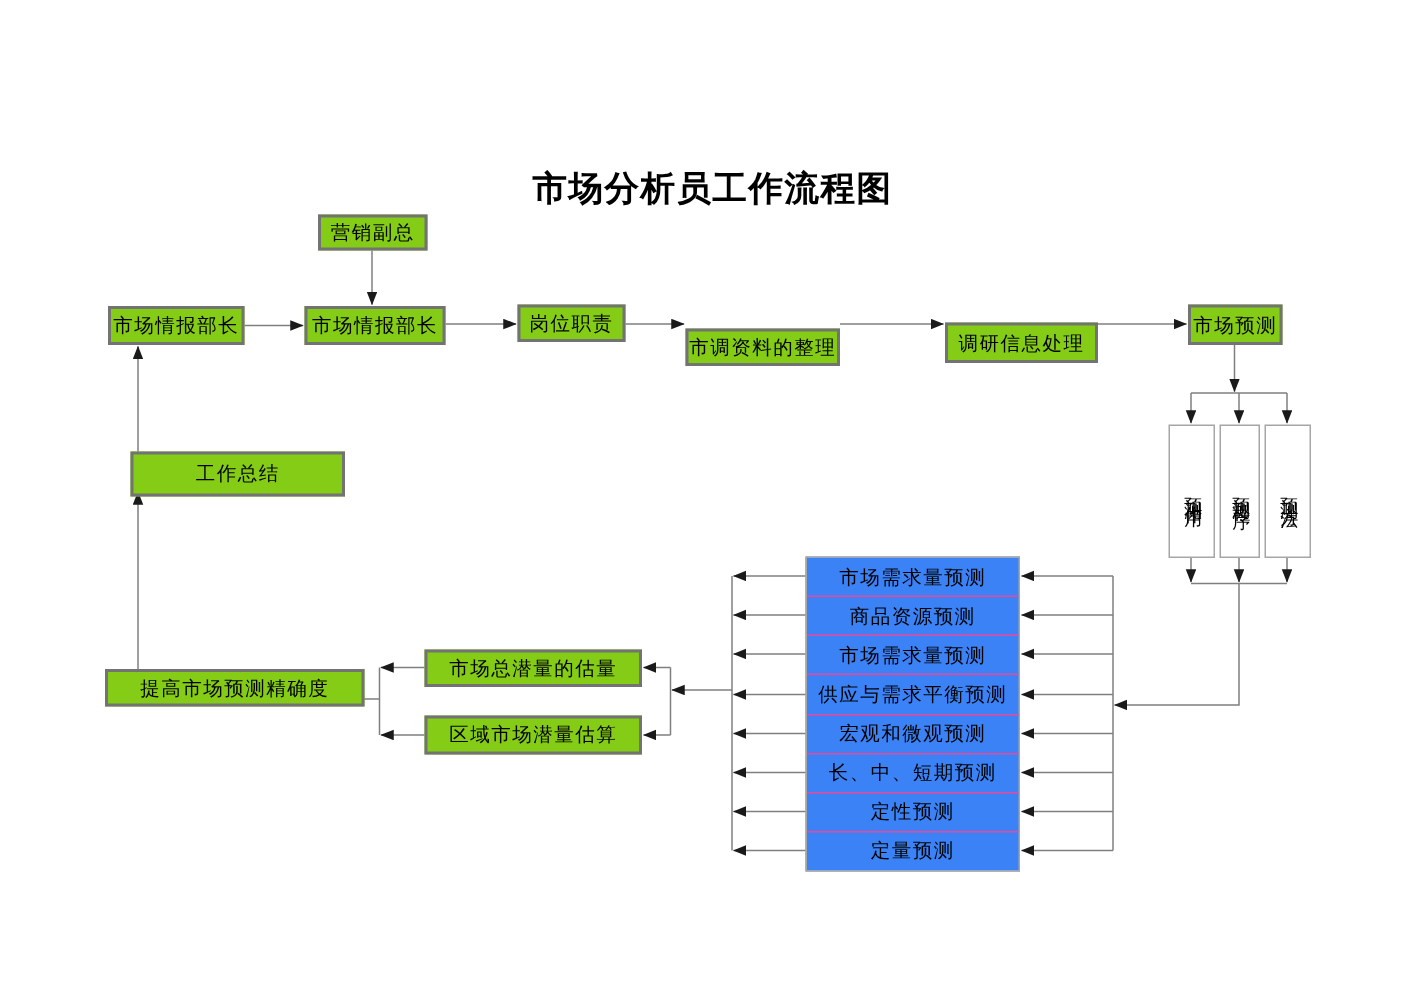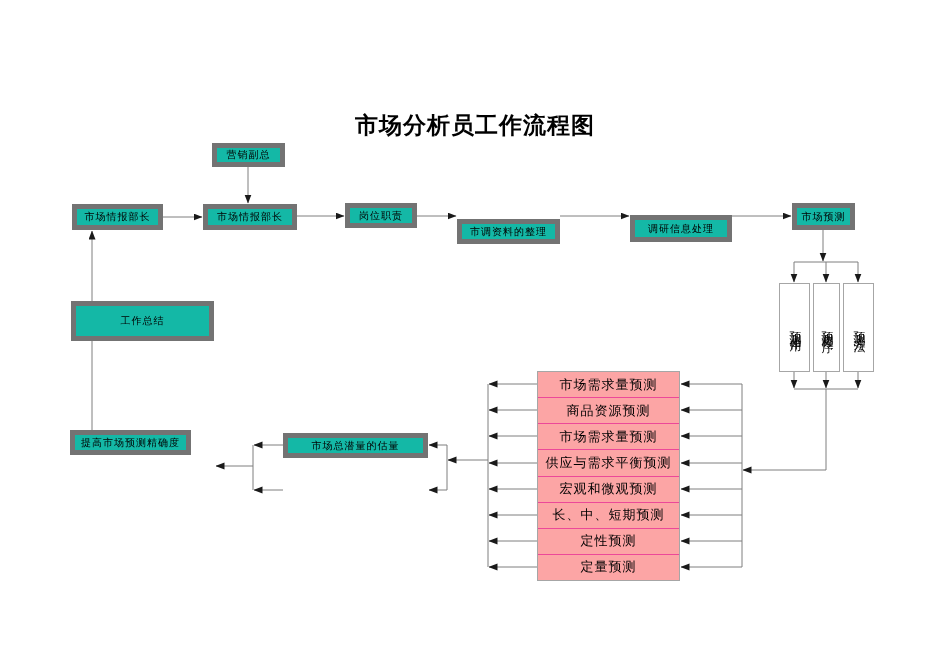--- a/index.html
+++ b/index.html
@@ -12,33 +12,33 @@
   }
   .title{
     position:absolute;left:0;top:110px;width:950px;
     text-align:center;
     font-size:23px;font-weight:bold;color:#000000;
     letter-spacing:1px;
   }
   .node{
     position:absolute;
     box-sizing:border-box;
-    border:5px solid #737373;
-    background:#14b8a6;
+    border:2px solid #737373;
+    background:#84cc16;
     display:flex;align-items:center;justify-content:center;
-    font-size:10px;color:#000000;
+    font-size:13px;color:#000000;
     letter-spacing:1px;
     white-space:nowrap;
     z-index:2;
   }
   .stack{
     position:absolute;
     box-sizing:border-box;
     border:1px solid #a6a6a6;
-    background:#fca5a5;
+    background:#3b82f6;
     display:flex;flex-direction:column;
     z-index:2;
   }
   .stack .row{
     flex:1;
     display:flex;align-items:center;justify-content:center;
     font-size:13px;color:#000000;letter-spacing:1px;
     border-top:1px solid #ec4899;
     white-space:nowrap;
   }
@@ -136,26 +136,27 @@
   <div class="node" style="left:203px;top:204px;width:94px;height:26px;">市场情报部长</div>
 
   <div class="node" style="left:345px;top:203px;width:72px;height:25px;">岗位职责</div>
 
   <div class="node" style="left:457px;top:203px;width:103px;height:25px;margin-top:16px;">市调资料的整理</div>
 
   <div class="node" style="left:630px;top:203px;width:102px;height:27px;margin-top:12px;">调研信息处理</div>
 
   <div class="node" style="left:792px;top:203px;width:63px;height:27px;text-align:center;">市场预测</div>
 
-  <div class="node" style="left:71px;top:301px;width:143px;height:40px;">工作总结</div>
+  <div class="node" style="left:87px;top:301px;width:143px;height:30px;">工作总结</div>
 
-  <div class="node" style="left:70px;top:430px;width:121px;height:25px;">提高市场预测精确度</div>
+  <div class="node" style="left:70px;top:446px;width:173px;height:25px;">提高市场预测精确度</div>
 
   <div class="node" style="left:283px;top:433px;width:145px;height:25px;">市场总潜量的估量</div>
 
+  <div class="node" style="left:283px;top:477px;width:145px;height:26px;">区域市场潜量估算</div>
 
   <div class="vbox" style="left:779px;top:283px;width:31px;height:89px;">
     <span>预测作用</span>
   </div>
   <div class="vbox" style="left:813px;top:283px;width:27px;height:89px;">
     <span>预测程序</span>
   </div>
   <div class="vbox" style="left:843px;top:283px;width:31px;height:89px;">
     <span>预测方法</span>
   </div>

